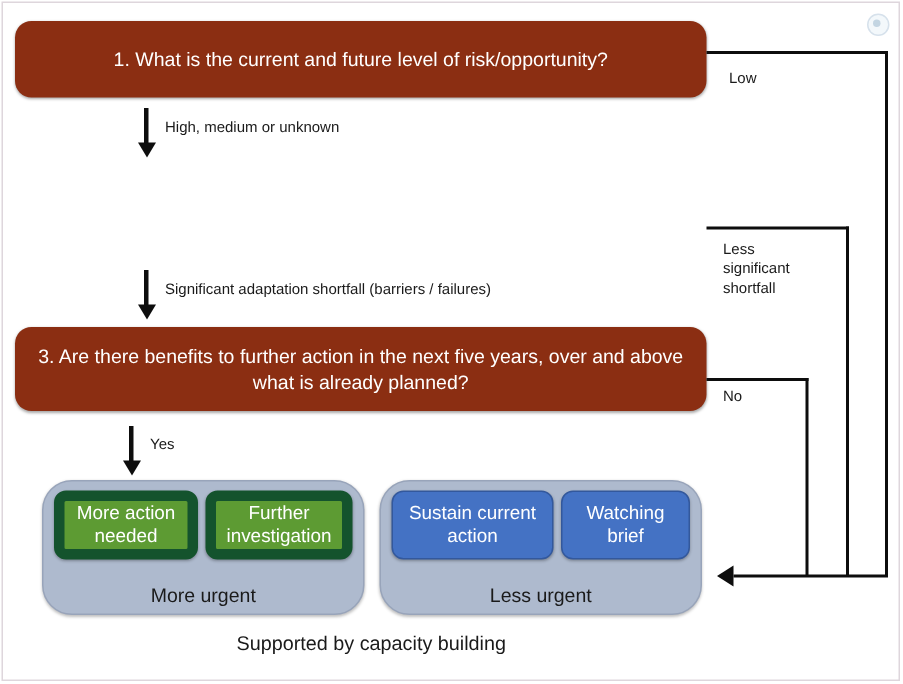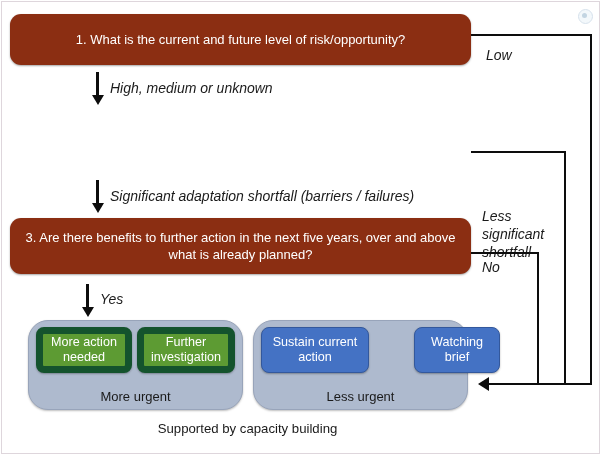--- a/index.html
+++ b/index.html
@@ -39,25 +39,24 @@
     justify-content: center;
     text-align: center;
     font-size: 13px;
     line-height: 1.32;
     padding: 20px 14px;
     box-sizing: border-box;
     box-shadow: 0 1px 2px rgba(0,0,0,0.35);
   }
   .edge-label {
     position: absolute;
-    font-size: 14px;
+    font-size: 10px;
     color: #1a1a1a;
     line-height: 1.28;
     white-space: pre-line;
-    font-style: italic;
   }
   .arrow-down {
     position: absolute;
     width: 3px;
     background: #0d0d0d;
   }
   .arrow-down::after {
     content: "";
     position: absolute;
     left: 50%;
@@ -164,21 +163,21 @@
   <div class="conn-h" style="left:471px; top:34px; width:121px;"></div>
   <div class="conn-v" style="left:590px; top:34px; height:350px;"></div>
   <div class="edge-label" style="left:486px; top:47px;">Low</div>
 
   <div class="arrow-down" style="left:96px; top:72px; height:24px;"></div>
   <div class="edge-label" style="left:110px; top:80px;">High, medium or unknown</div>
 
 
   <div class="conn-h" style="left:471px; top:151px; width:95px;"></div>
   <div class="conn-v" style="left:564px; top:151px; height:233px;"></div>
-  <div class="edge-label" style="left:482px; top:161px;margin-top:47px;">Less
+  <div class="edge-label" style="left:482px; top:161px;">Less
 significant
 shortfall</div>
 
   <div class="arrow-down" style="left:96px; top:180px; height:24px;"></div>
   <div class="edge-label" style="left:110px; top:188px;">Significant adaptation shortfall (barriers / failures)</div>
 
   <div class="question-box" style="left:10px; top:218px; width:461px; height:56px;">3. Are there benefits to further action in the next five years, over and above what is already planned?</div>
 
   <div class="conn-h" style="left:471px; top:252px; width:68px;"></div>
   <div class="conn-v" style="left:537px; top:252px; height:132px;"></div>
@@ -193,17 +192,17 @@
   <div class="urgency-group" style="left:28px; top:320px; width:215px; height:90px;">
     <div class="urgency-label">More urgent</div>
   </div>
   <div class="option-box green" style="left:36px; top:327px; width:96px; height:46px;">More action needed</div>
   <div class="option-box green" style="left:137px; top:327px; width:98px; height:46px;">Further investigation</div>
 
   <div class="urgency-group" style="left:253px; top:320px; width:215px; height:90px;">
     <div class="urgency-label">Less urgent</div>
   </div>
   <div class="option-box blue" style="left:261px; top:327px; width:108px; height:46px;">Sustain current action</div>
-  <div class="option-box blue" style="left:374px; top:327px; width:86px; height:46px;margin-left:40px;">Watching brief</div>
+  <div class="option-box blue" style="left:374px; top:327px; width:86px; height:46px;">Watching brief</div>
 
   <div class="footnote" style="top:421px;">Supported by capacity building</div>
 
 </div>
 
 </body></html>

